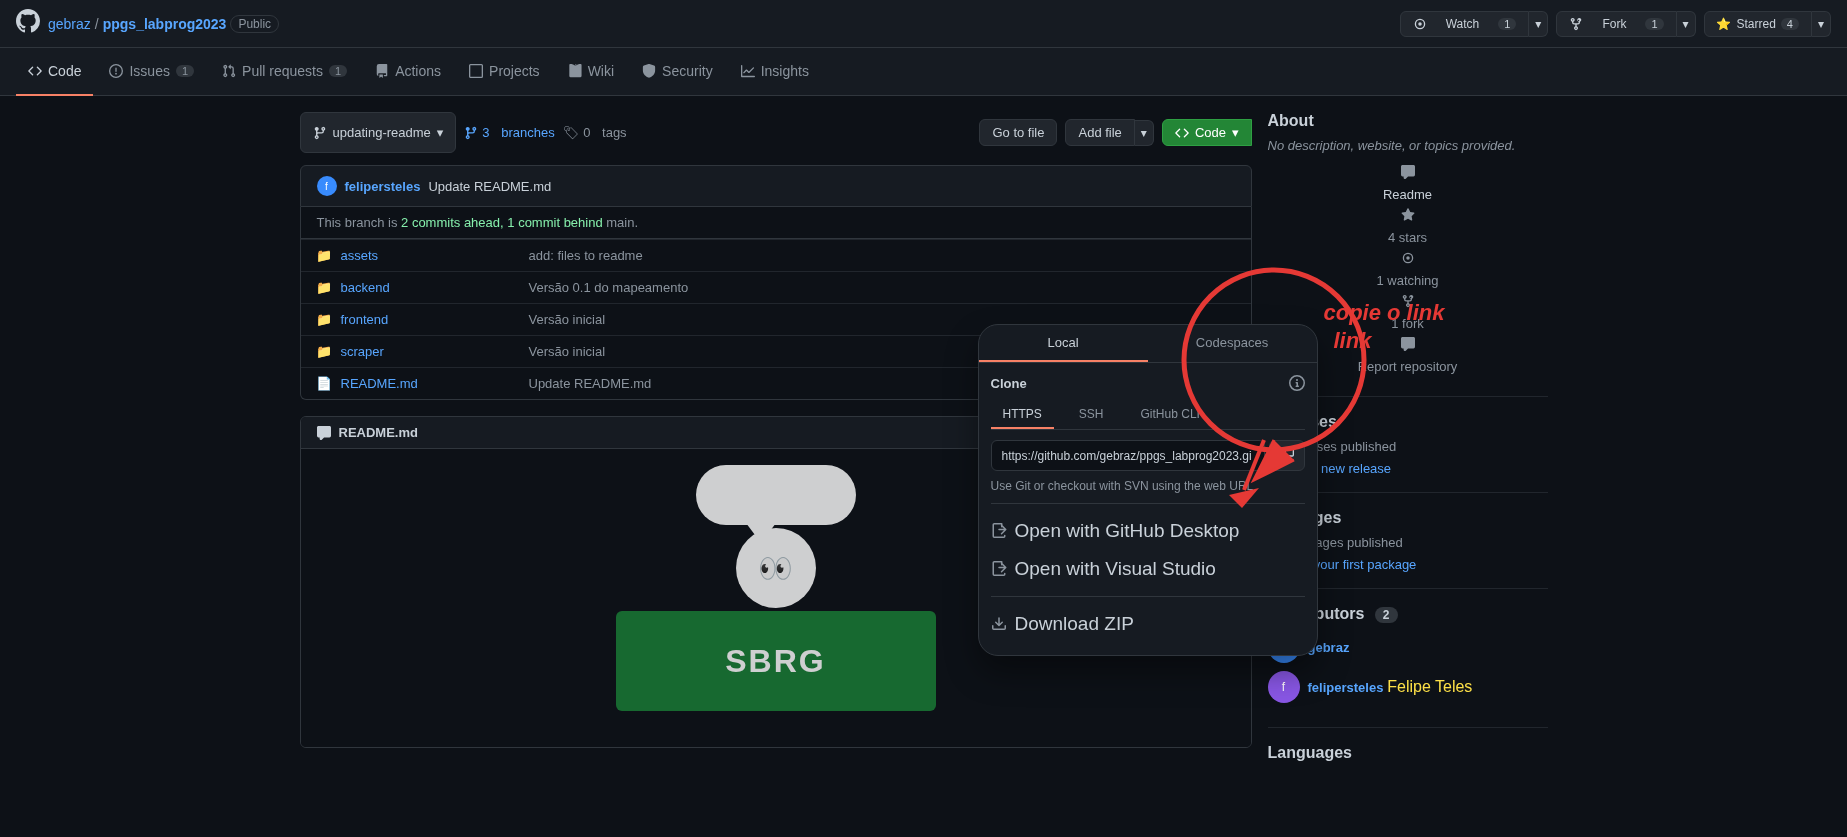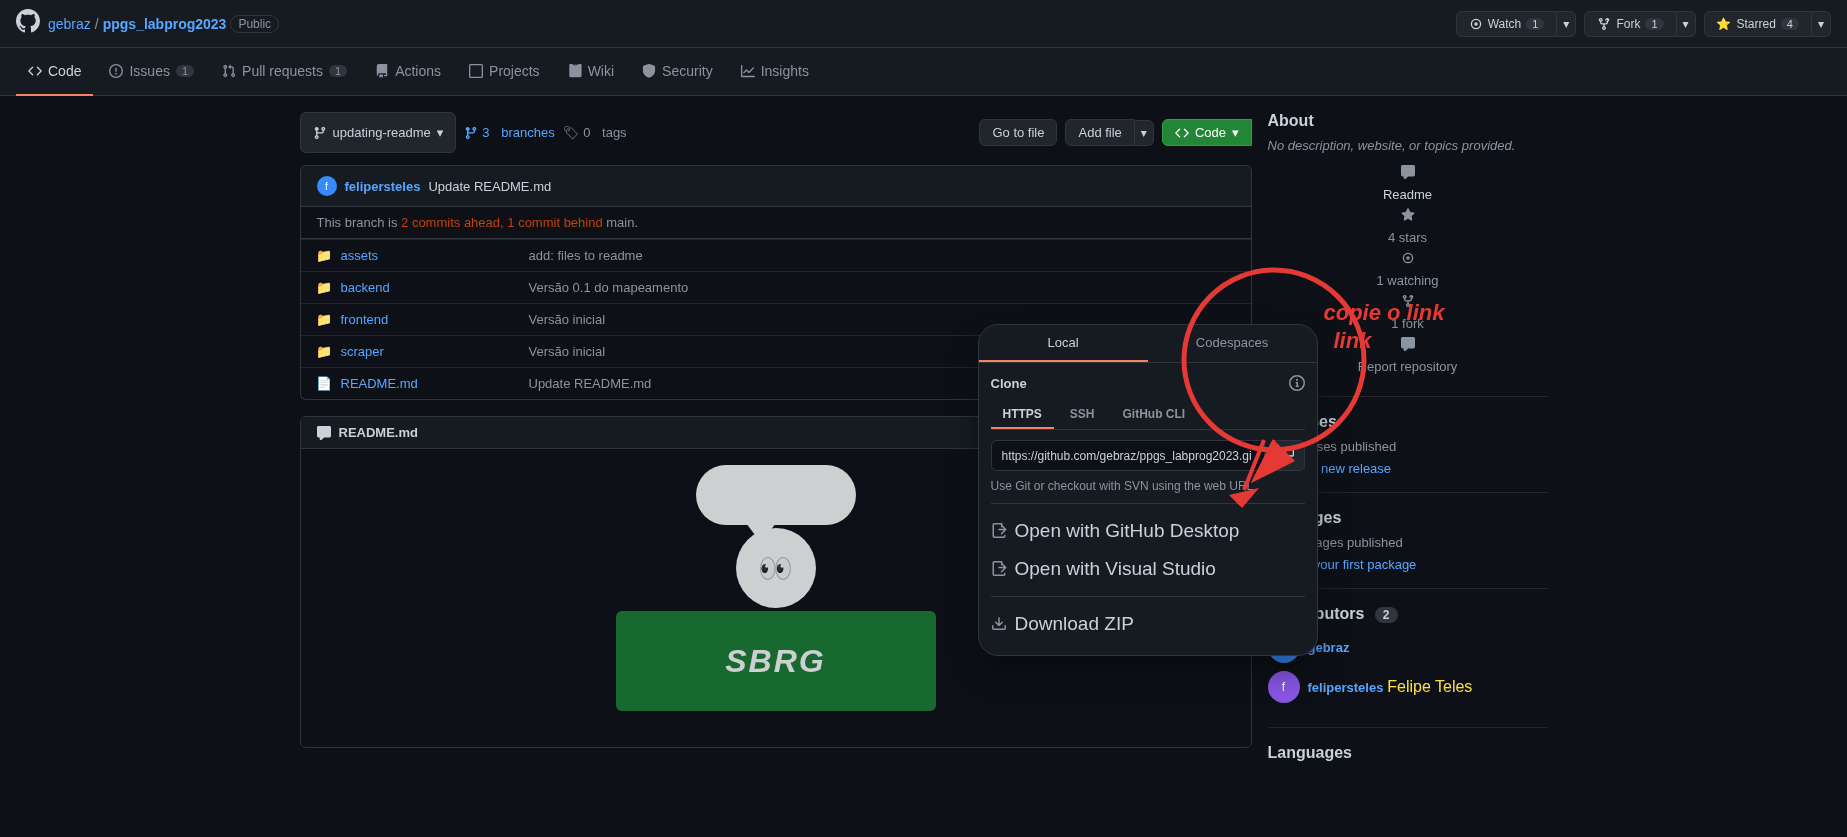--- a/index.html
+++ b/index.html
@@ -54,21 +54,21 @@
     .btn-secondary {
       background: #21262d;
       border: 1px solid #30363d;
       color: #c9d1d9;
       padding: 5px 12px;
       border-radius: 6px;
       cursor: pointer;
       font-size: 12px;
       display: flex;
       align-items: center;
-      gap: 5px;
+      gap: 19px;
     }
     .btn-secondary-right {
       background: #21262d;
       border: 1px solid #30363d;
       border-left: none;
       color: #c9d1d9;
       padding: 5px 6px;
       border-radius: 0 6px 6px 0;
       cursor: pointer;
       font-size: 12px;
@@ -245,21 +245,21 @@
 
     
     .branch-status {
       background: #0d1117;
       border: 1px solid #30363d;
       border-top: none;
       padding: 8px 16px;
       font-size: 13px;
       color: #8b949e;
     }
-    .branch-status a { color: #c2410c; }
+    .branch-status a { color: #86efac; }
 
     
     .file-table {
       border: 1px solid #30363d;
       border-top: none;
       border-radius: 0 0 6px 6px;
       overflow: hidden;
     }
     .file-row {
       display: flex;
@@ -403,24 +403,23 @@
       align-items: center;
       gap: 8px;
       font-size: 13px;
       font-weight: 600;
       color: #c9d1d9;
       margin-bottom: 10px;
       justify-content: space-between;
     }
     .clone-tabs {
       display: flex;
-      gap: 4px;
+      gap: 13px;
       border-bottom: 1px solid #30363d;
       margin-bottom: 10px;
-      font-weight: bold;
     }
     .clone-method-tab {
       padding: 6px 12px;
       font-size: 12px;
       cursor: pointer;
       color: #8b949e;
       border-bottom: 2px solid transparent;
     }
     .clone-method-tab.active {
       color: #c9d1d9;
@@ -665,21 +664,21 @@
 
           <div style="background:white;border-radius:40px;width:160px;height:60px;position:relative;margin-bottom:10px;">
             <div style="position:absolute;bottom:-18px;left:50px;width:0;height:0;border-left:15px solid transparent;border-right:15px solid transparent;border-top:20px solid white;"></div>
           </div>
 
           <div style="background:white;border-radius:50%;width:80px;height:80px;display:flex;align-items:center;justify-content:center;position:relative;top:-15px;">
             <span style="font-size:28px;">👀</span>
           </div>
 
           <div style="background:#1a7f37;width:320px;height:100px;border-radius:6px;display:flex;align-items:center;justify-content:center;position:relative;top:-20px;">
-            <span style="color:white;font-size:32px;font-weight:900;font-style:italic;letter-spacing:2px;">SBRG</span>
+            <span style="color:white;font-size:32px;font-weight:900;letter-spacing:2px;">SBRG</span>
           </div>
         </div>
       </div>
     </div>
   </div>
 
   <div class="repo-sidebar">
     <div class="sidebar-section">
       <div class="sidebar-title">About</div>
       <div class="sidebar-desc">No description, website, or topics provided.</div>

